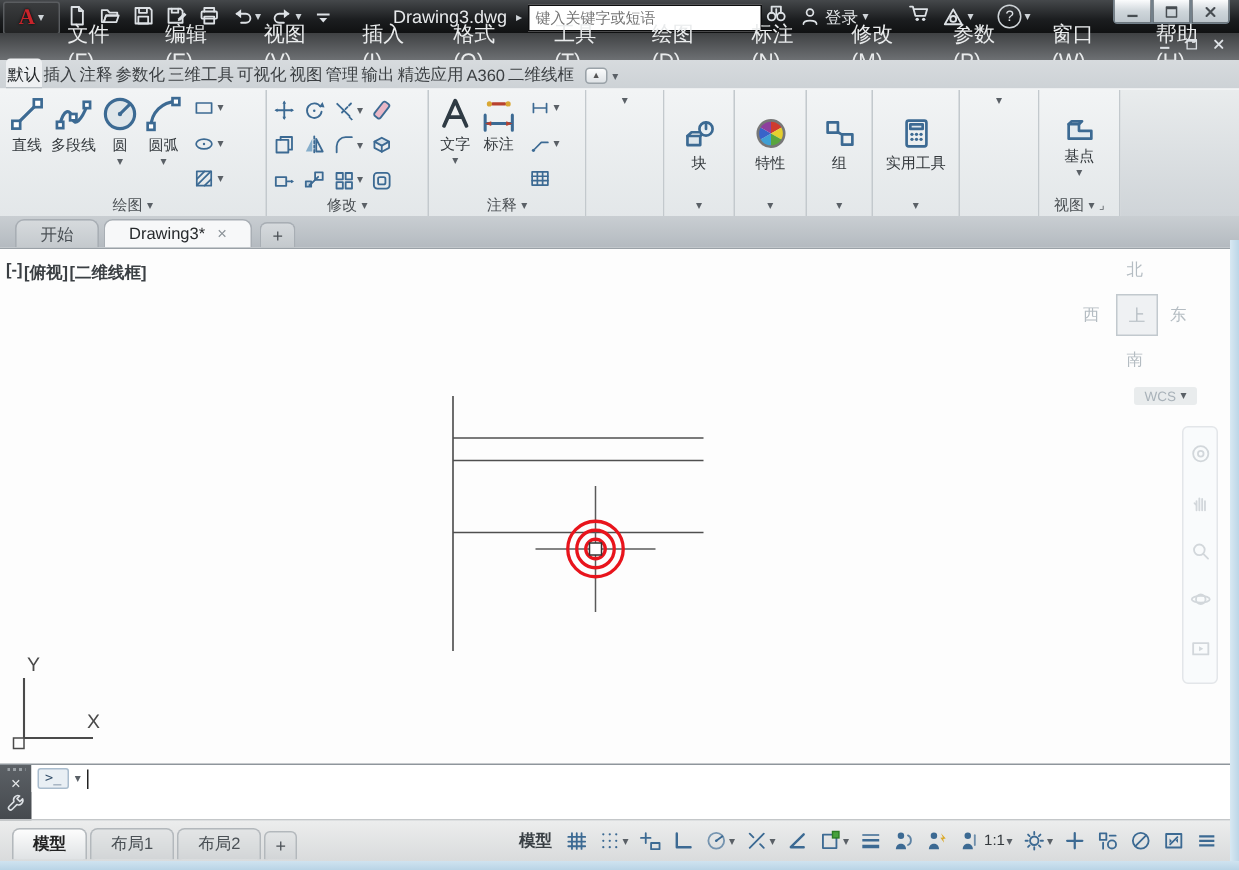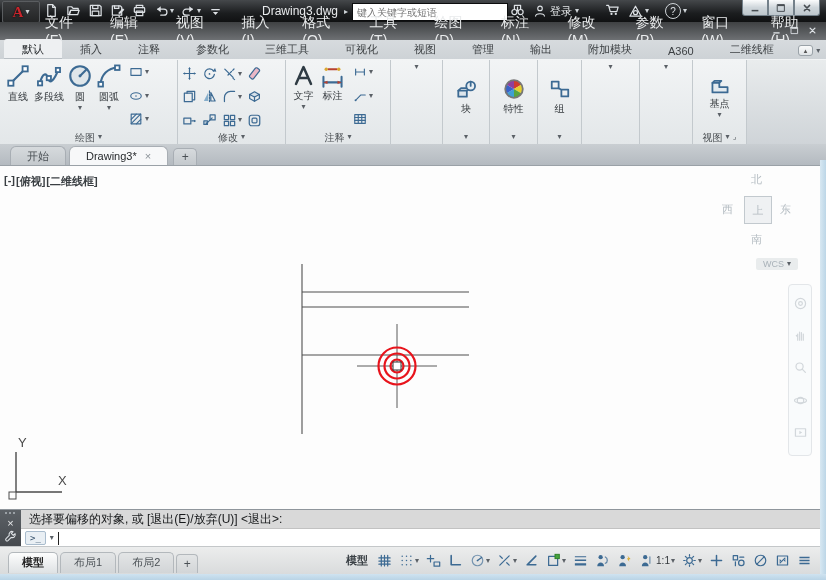--- a/index.html
+++ b/index.html
@@ -31,21 +31,21 @@
           background:linear-gradient(#fbfcfd,#cfd6db 50%,#bdc6cc);}
   .winbtn:first-child{border-radius:0 0 0 3px}.winbtn:last-child{border-radius:0 0 3px 0}
   
   #menubar{position:absolute;left:0;top:22px;width:826px;height:18px;
            background:linear-gradient(#3f4143,#6d7073);display:flex;align-items:center;padding-left:34px;box-sizing:border-box;}
   .menu-item{font-size:14px;color:#e9ebec;padding:0 11px;line-height:18px;cursor:default;}
   #doc-ctrls{position:absolute;right:8px;top:22px;height:18px;display:flex;align-items:center;gap:7px;}
   
   #tabrow{position:absolute;left:0;top:40px;width:826px;height:20px;background:linear-gradient(#d7dbde,#cdd2d6);
           display:flex;align-items:flex-end;padding-left:4px;box-sizing:border-box;border-bottom:1px solid #f2f4f5;}
-  .rtab{font-size:11px;color:#3b3f42;padding:3px 18px 2px;border-radius:3px 3px 0 0;}
+  .rtab{font-size:11px;color:#3b3f42;padding:3px 1px 2px;border-radius:3px 3px 0 0;}
   .rtab.active{background:#eef0f2;color:#1f2326;box-shadow:0 -1px 0 #b9bfc4 inset;}
   #tabrow-end{margin-left:6px;display:flex;align-items:center;gap:3px;padding-bottom:3px;}
   #tabrow-end .chip{border:1px solid #9aa2a8;border-radius:3px;background:linear-gradient(#fafbfb,#dfe3e6);
                     font-size:7px;color:#555;padding:1px 5px;line-height:1;}
   
   #ribbon{position:absolute;left:0;top:60px;width:826px;height:84px;background:#e8ebed;display:flex;border-bottom:1px solid #aab1b6;}
   .panel{height:84px;box-sizing:border-box;border-right:1px solid #c3c9cd;display:flex;flex-direction:column;
          background:linear-gradient(#f2f4f5,#e3e7e9);}
   .panel-body{flex:1;display:flex;padding:3px 2px 0;box-sizing:border-box;}
   .panel-footer{height:14px;font-size:10px;color:#4a4f53;text-align:center;line-height:13px;
@@ -297,21 +297,21 @@
   <div id="tabrow">
       <span class="rtab active">默认</span>
       <span class="rtab">插入</span>
       <span class="rtab">注释</span>
       <span class="rtab">参数化</span>
       <span class="rtab">三维工具</span>
       <span class="rtab">可视化</span>
       <span class="rtab">视图</span>
       <span class="rtab">管理</span>
       <span class="rtab">输出</span>
-      <span class="rtab">附加模块</span>
+      <span class="rtab">精选应用</span>
       <span class="rtab">A360</span>
       <span class="rtab">二维线框</span>
       <span id="tabrow-end">
         <span class="chip">▴</span>
         <span class="dd">▾</span>
       </span>
     </div>
 
   <div id="ribbon">
       <div class="panel" style="width:178px">
@@ -614,20 +614,35 @@
               <path class="s" style="stroke-dasharray:1.6 1.2" d="M7 7.4l2 1.2"></path>
             </svg>
           </span>
           <span class="lab">组</span>
         </div>
         <div class="panel-footer">
           <span class="dd ">▾</span>
         </div>
       </div>
       <div class="panel" style="width:58px">
+        <div class="panel-body bigpanel-body">
+          <span class="ic ">
+            <svg viewBox="0 0 16 16" width="22" height="22">
+              <rect class="s" x="3.2" y="1.8" width="9.6" height="12.4" rx="1"></rect>
+              <rect class="s" x="5" y="3.6" width="6" height="2.2" style="fill:#dfe7ec"></rect>
+              <circle class="f" cx="5.8" cy="8.4" r="0.8"></circle>
+              <circle class="f" cx="8" cy="8.4" r="0.8"></circle>
+              <circle class="f" cx="10.2" cy="8.4" r="0.8"></circle>
+              <circle class="f" cx="5.8" cy="10.8" r="0.8"></circle>
+              <circle class="f" cx="8" cy="10.8" r="0.8"></circle>
+              <circle class="f" cx="10.2" cy="10.8" r="0.8"></circle>
+            </svg>
+          </span>
+          <span class="lab">实用工具</span>
+        </div>
         <div class="panel-footer">
           <span class="dd ">▾</span>
         </div>
       </div>
       <div class="panel" style="width:53px">
         <div class="panel-footer">
           <span class="dd ">▾</span>
         </div>
       </div>
       <div class="panel" style="width:54px">
@@ -734,21 +749,20 @@
     <div id="cmd-side">
       <div id="cmd-grip"></div>
       <div id="cmd-x">×</div>
       <div id="cmd-wrench"><span class="ic lt">
             <svg viewBox="0 0 16 16" width="13" height="13">
               <path class="s" d="M13.6 4.4a3.6 3.6 0 0 1-4.7 4.7l-4 4a1.7 1.7 0 0 1-2.4-2.4l4-4a3.6 3.6 0 0 1 4.7-4.7L9 4.2l2.4 2.4z"></path>
             </svg>
           </span></div>
     </div>
     <div id="cmd-main">
-      <div id="cmd-hist">选择要偏移的对象, 或 [退出(E)/放弃(U)] &lt;退出&gt;:</div>
       <div id="cmd-input">
         <span id="prompt-chip">&gt;_</span>
         <span class="dd">▾</span>
         <span id="caret"></span>
       </div>
     </div>
   </div>
 
   <div id="statusbar">
     <div id="ltabs">

